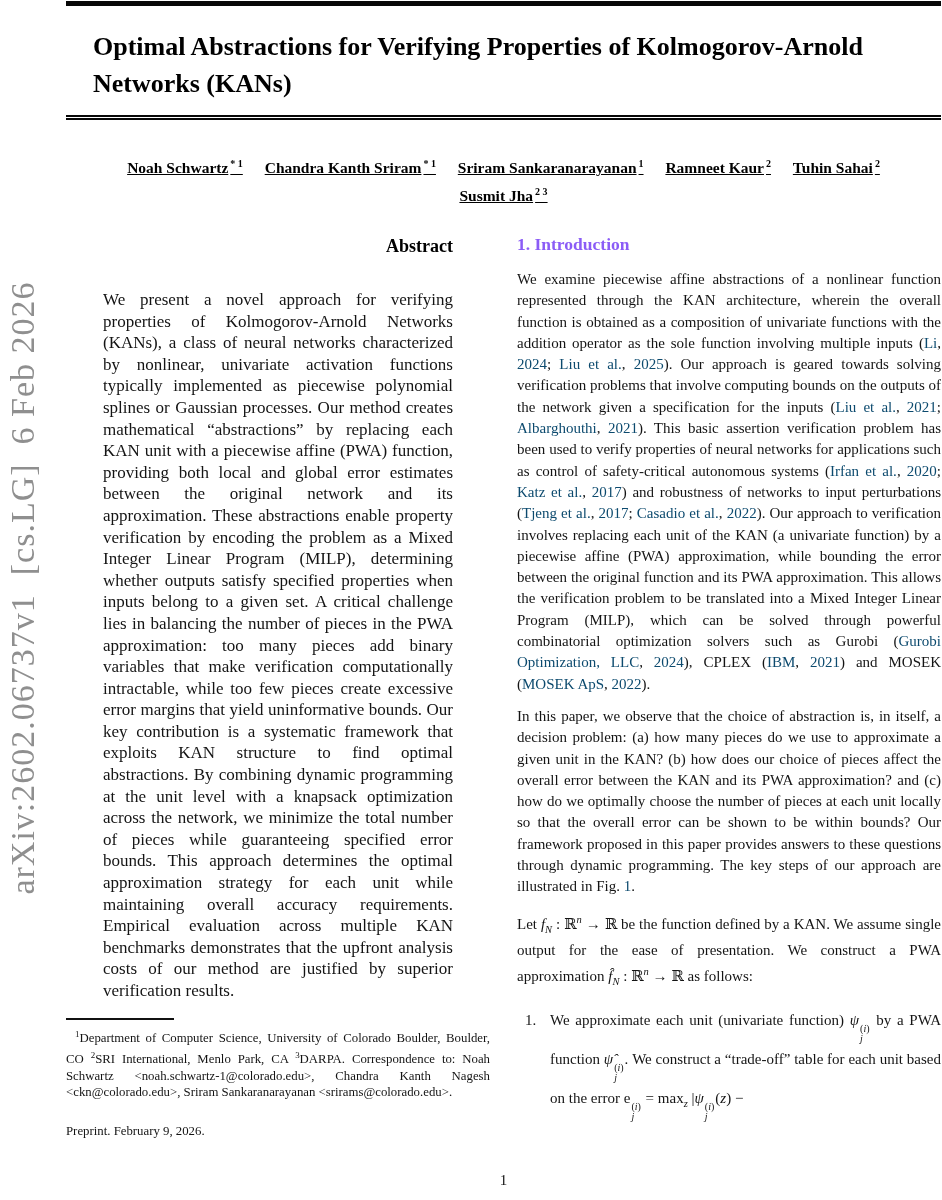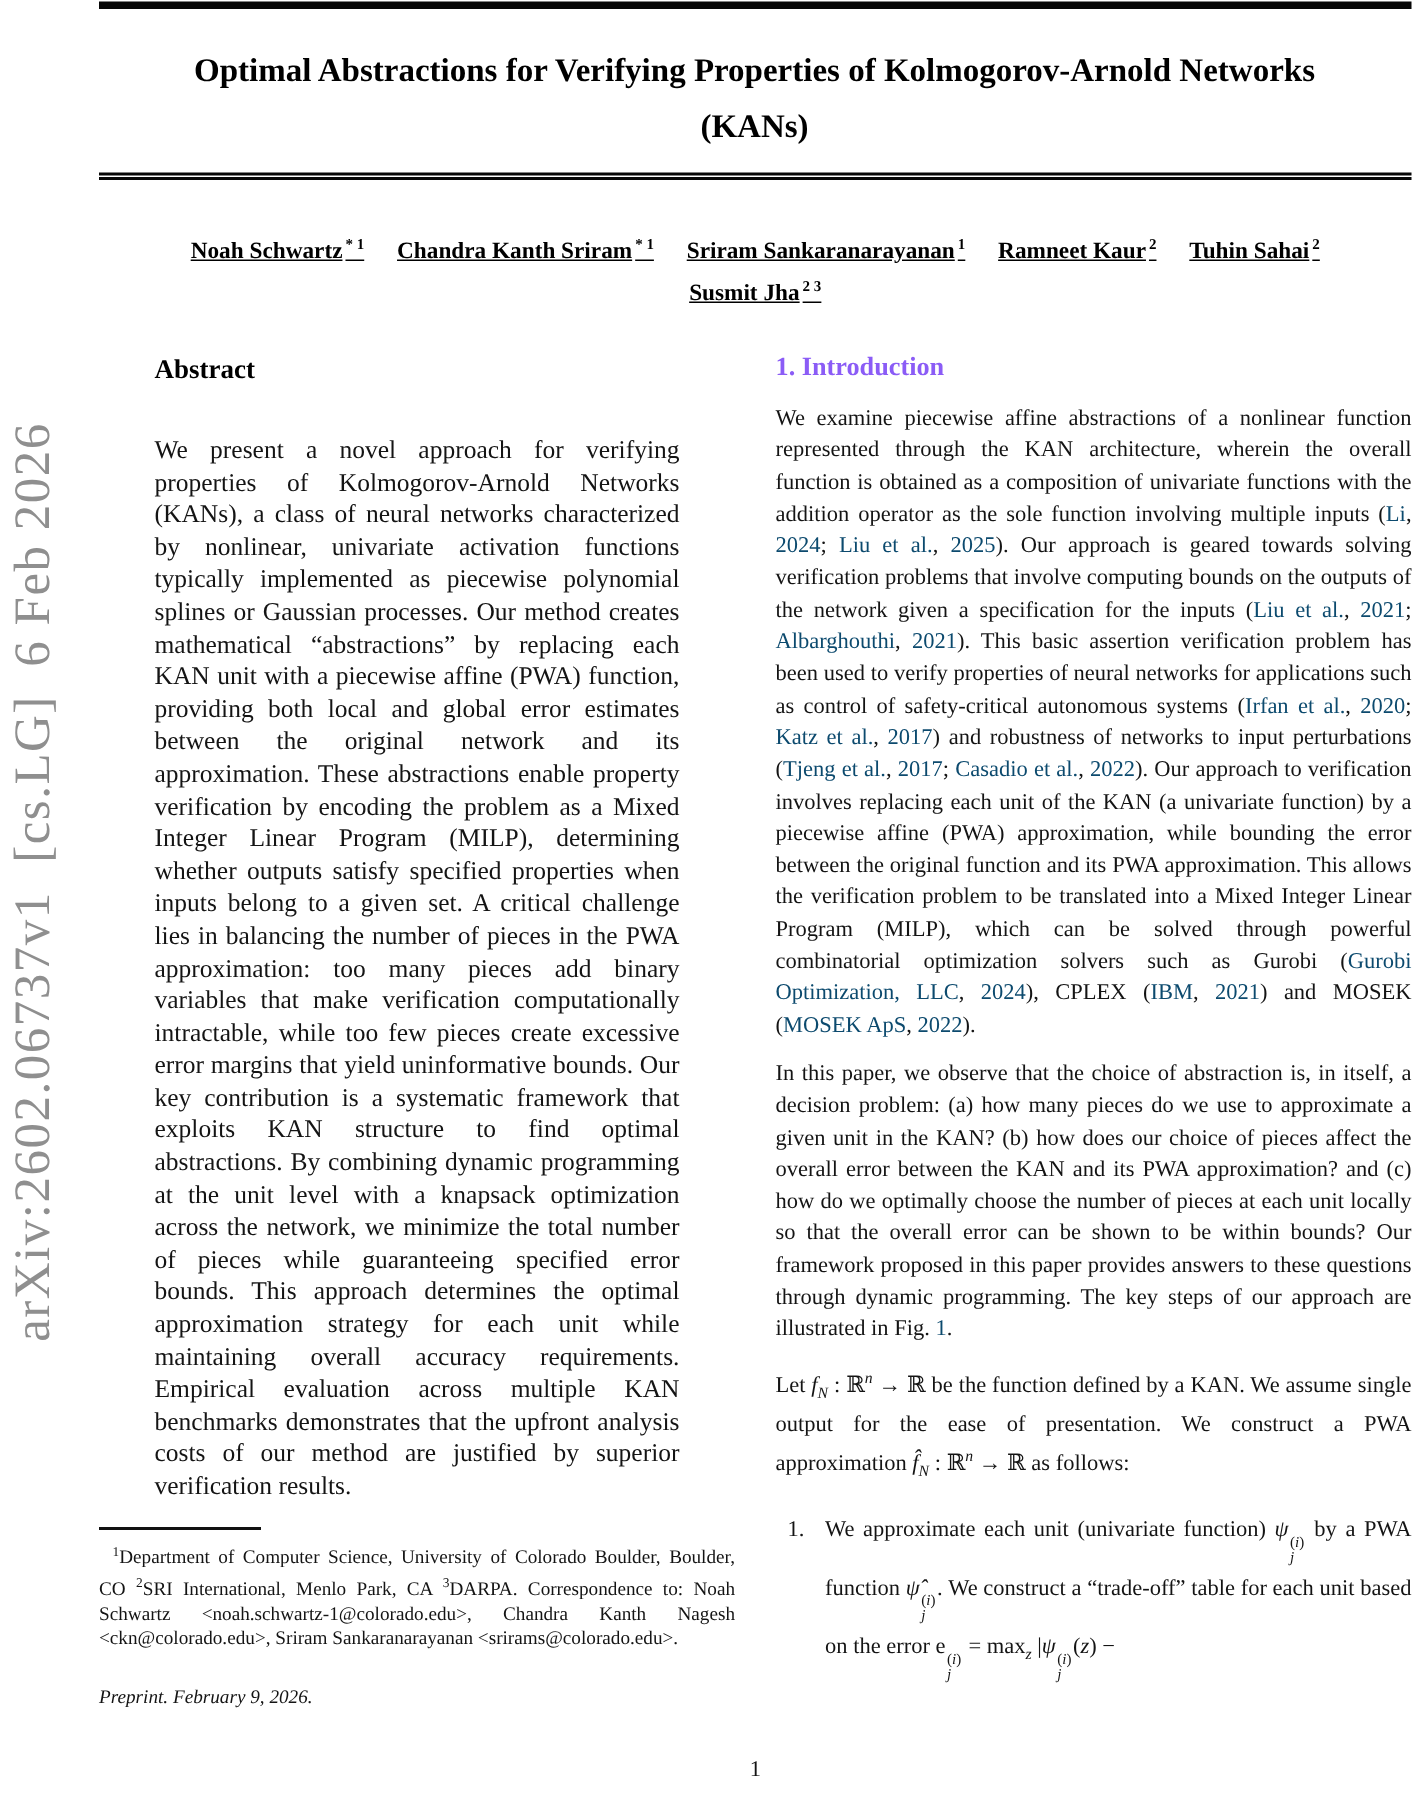--- a/index.html
+++ b/index.html
@@ -6,54 +6,54 @@
   .page{position:relative;width:942px;height:1200px;background:#ffffff;overflow:hidden;
         font-family:"Liberation Serif","DejaVu Serif",serif;color:#141414;}
 
   
   .rule-top{position:absolute;left:66px;top:1px;width:875px;height:5px;background:#070707;}
   .rule-double{position:absolute;left:66px;top:115px;width:875px;}
   .rule-double .r1{height:2px;background:#070707;}
   .rule-double .r2{height:2px;background:#070707;margin-top:1px;}
 
   
-  .title{position:absolute;left:93px;top:28px;width:820px;margin:0;text-align:center;
-         font-size:22px;line-height:37px;font-weight:bold;color:#000;}
+  .title{position:absolute;left:93px;top:28px;width:820px;margin:0;text-align:left;
+         font-size:26px;line-height:37px;font-weight:bold;color:#000;}
   .authors{position:absolute;left:66px;top:152px;width:875px;text-align:center;
            font-weight:bold;font-size:15.5px;line-height:24px;color:#000;}
   .author{margin:0 9px;white-space:nowrap;text-decoration:underline;}
   .author sup{font-size:10px;margin-left:2px;font-weight:bold;}
 
   
   .col{position:absolute;top:228px;width:424px;}
   .col-left{left:66px;padding:0 37px;box-sizing:border-box;}
   .col-right{left:517px;}
 
-  .abstract-head{margin:8px 0 32px;text-align:left;font-size:18px;font-weight:bold;color:#000;}
+  .abstract-head{margin:8px 0 32px;text-align:right;font-size:18px;font-weight:bold;color:#000;}
   .abstract-body{margin:0;font-size:17px;line-height:21.6px;text-align:justify;}
 
   .section-head{margin:6px 0 14px;font-size:17.5px;font-weight:bold;color:#8b5cf6;}
   .body{margin:0 0 11px;font-size:15px;line-height:21.3px;text-align:justify;}
 
   .list-item{display:flex;margin-top:12px;padding-left:8px;}
   .li-num{flex:none;width:25px;font-size:15px;line-height:30px;}
   .li-body{font-size:15px;line-height:30px;text-align:justify;}
 
   
   .c{color:#0c4a6e;}
   .m{font-style:italic;}
   sup,sub{font-size:70%;}
   .ss{display:inline-flex;flex-direction:column;align-items:flex-start;
       vertical-align:-7px;font-size:10px;line-height:10px;margin:0 1px;}
 
   
   .footnote{position:absolute;left:66px;top:1018px;width:424px;font-size:12.8px;line-height:16.6px;}
   .fn-rule{width:108px;height:2px;background:#111;margin-bottom:6px;}
   .fn-text{margin:0;text-align:justify;text-indent:9px;}
-  .fn-preprint{margin:22px 0 0;font-style:italic;}
+  .fn-preprint{margin:22px 0 0;}
 
   
   .page-number{position:absolute;left:66px;top:1172px;width:875px;text-align:center;font-size:15px;}
 
   
   .arxiv-box{position:absolute;left:0px;top:238px;width:46px;height:700px;
              display:flex;align-items:center;justify-content:center;}
   .arxiv-text{transform:rotate(-90deg);white-space:pre;font-size:34px;color:#8f8f8f;
               letter-spacing:1px;font-family:"Liberation Serif","DejaVu Serif",serif;}
 </style>

